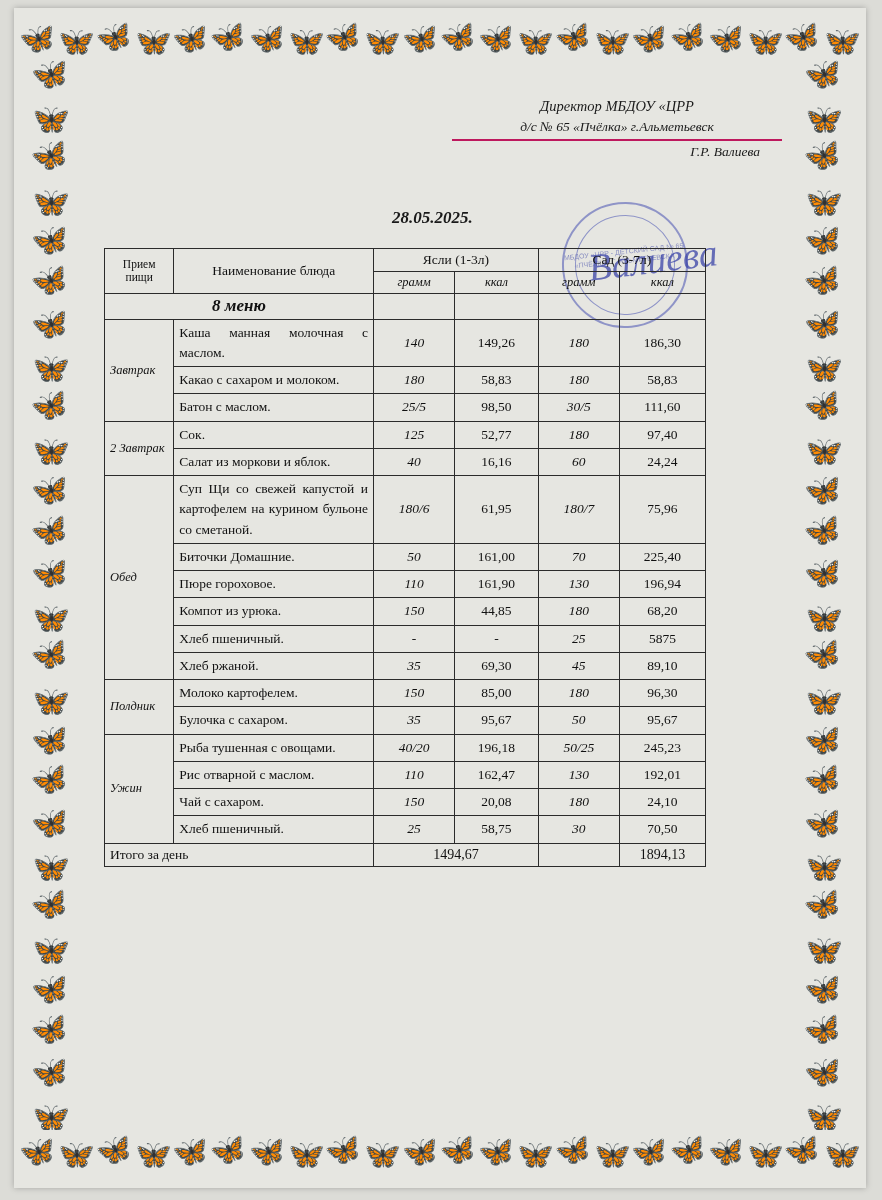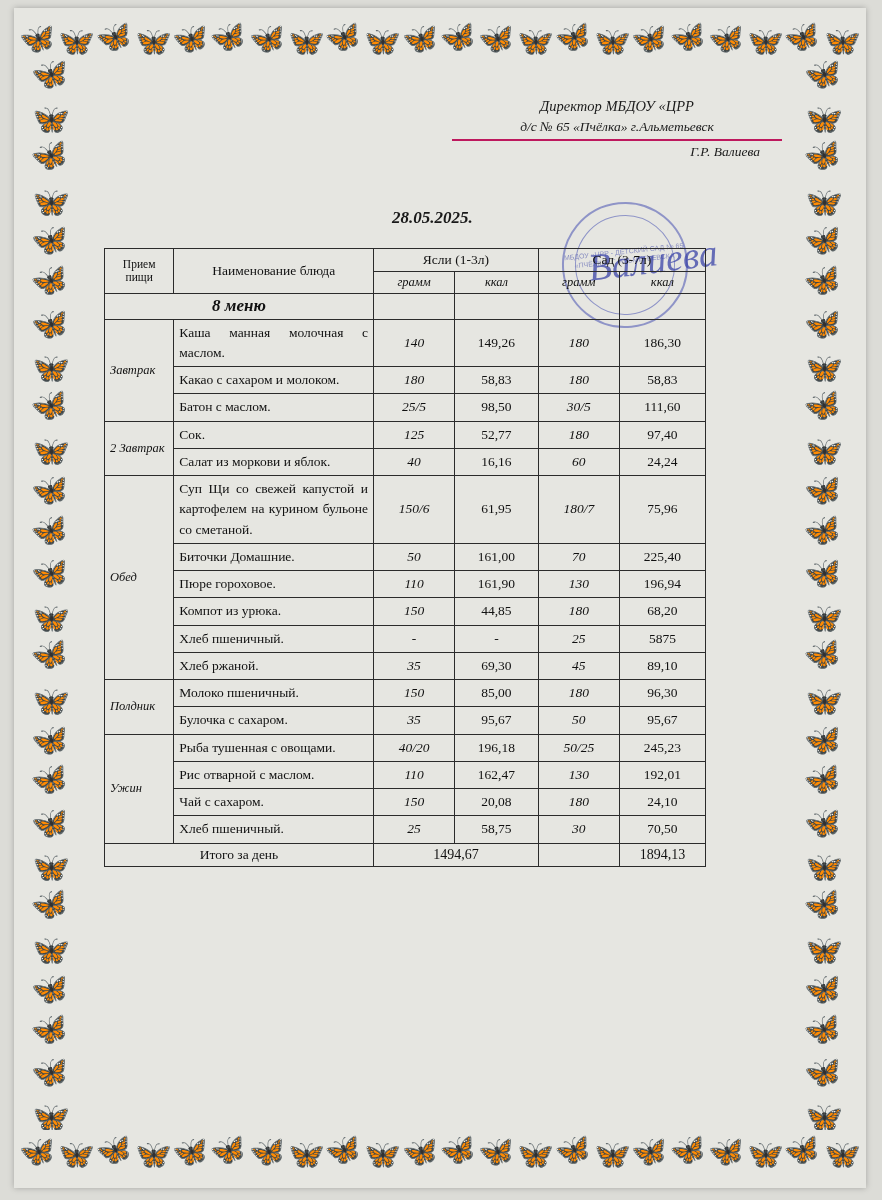--- a/index.html
+++ b/index.html
@@ -230,21 +230,21 @@
   }
   td.sub {
     text-align: center;
     font-style: italic;
     font-weight: bold;
     font-size: 12.5px;
     padding: 1px 0;
     margin-top: 10px;
   }
   td.total-label {
-    text-align: center;
+    text-align: left;
     font-weight: bold;
     font-size: 13.5px;
     padding-right: 8px;
     margin-left: 34px;
   }
   td.total-val {
     text-align: center;
     font-weight: bold;
     font-size: 14px;
   }
@@ -432,21 +432,21 @@
           <tr>
             <td class="dish">Салат из моркови и яблок.</td>
             <td class="gram">40</td>
             <td class="kcal">16,16</td>
             <td class="gram">60</td>
             <td class="kcal">24,24</td>
           </tr>
           <tr>
             <td class="meal" rowspan="6">Обед</td>
             <td class="dish">Суп Щи со свежей капустой и картофелем на курином бульоне со сметаной.</td>
-            <td class="gram">150/6</td>
+            <td class="gram">180/6</td>
             <td class="kcal">61,95</td>
             <td class="gram">180/7</td>
             <td class="kcal">75,96</td>
           </tr>
           <tr>
             <td class="dish">Биточки Домашние.</td>
             <td class="gram">50</td>
             <td class="kcal">161,00</td>
             <td class="gram">70</td>
             <td class="kcal">225,40</td>
@@ -474,21 +474,21 @@
           </tr>
           <tr>
             <td class="dish">Хлеб ржаной.</td>
             <td class="gram">35</td>
             <td class="kcal">69,30</td>
             <td class="gram">45</td>
             <td class="kcal">89,10</td>
           </tr>
           <tr>
             <td class="meal" rowspan="2">Полдник</td>
-            <td class="dish">Молоко пшеничный.</td>
+            <td class="dish">Молоко картофелем.</td>
             <td class="gram">150</td>
             <td class="kcal">85,00</td>
             <td class="gram">180</td>
             <td class="kcal">96,30</td>
           </tr>
           <tr>
             <td class="dish">Булочка с сахаром.</td>
             <td class="gram">35</td>
             <td class="kcal">95,67</td>
             <td class="gram">50</td>

